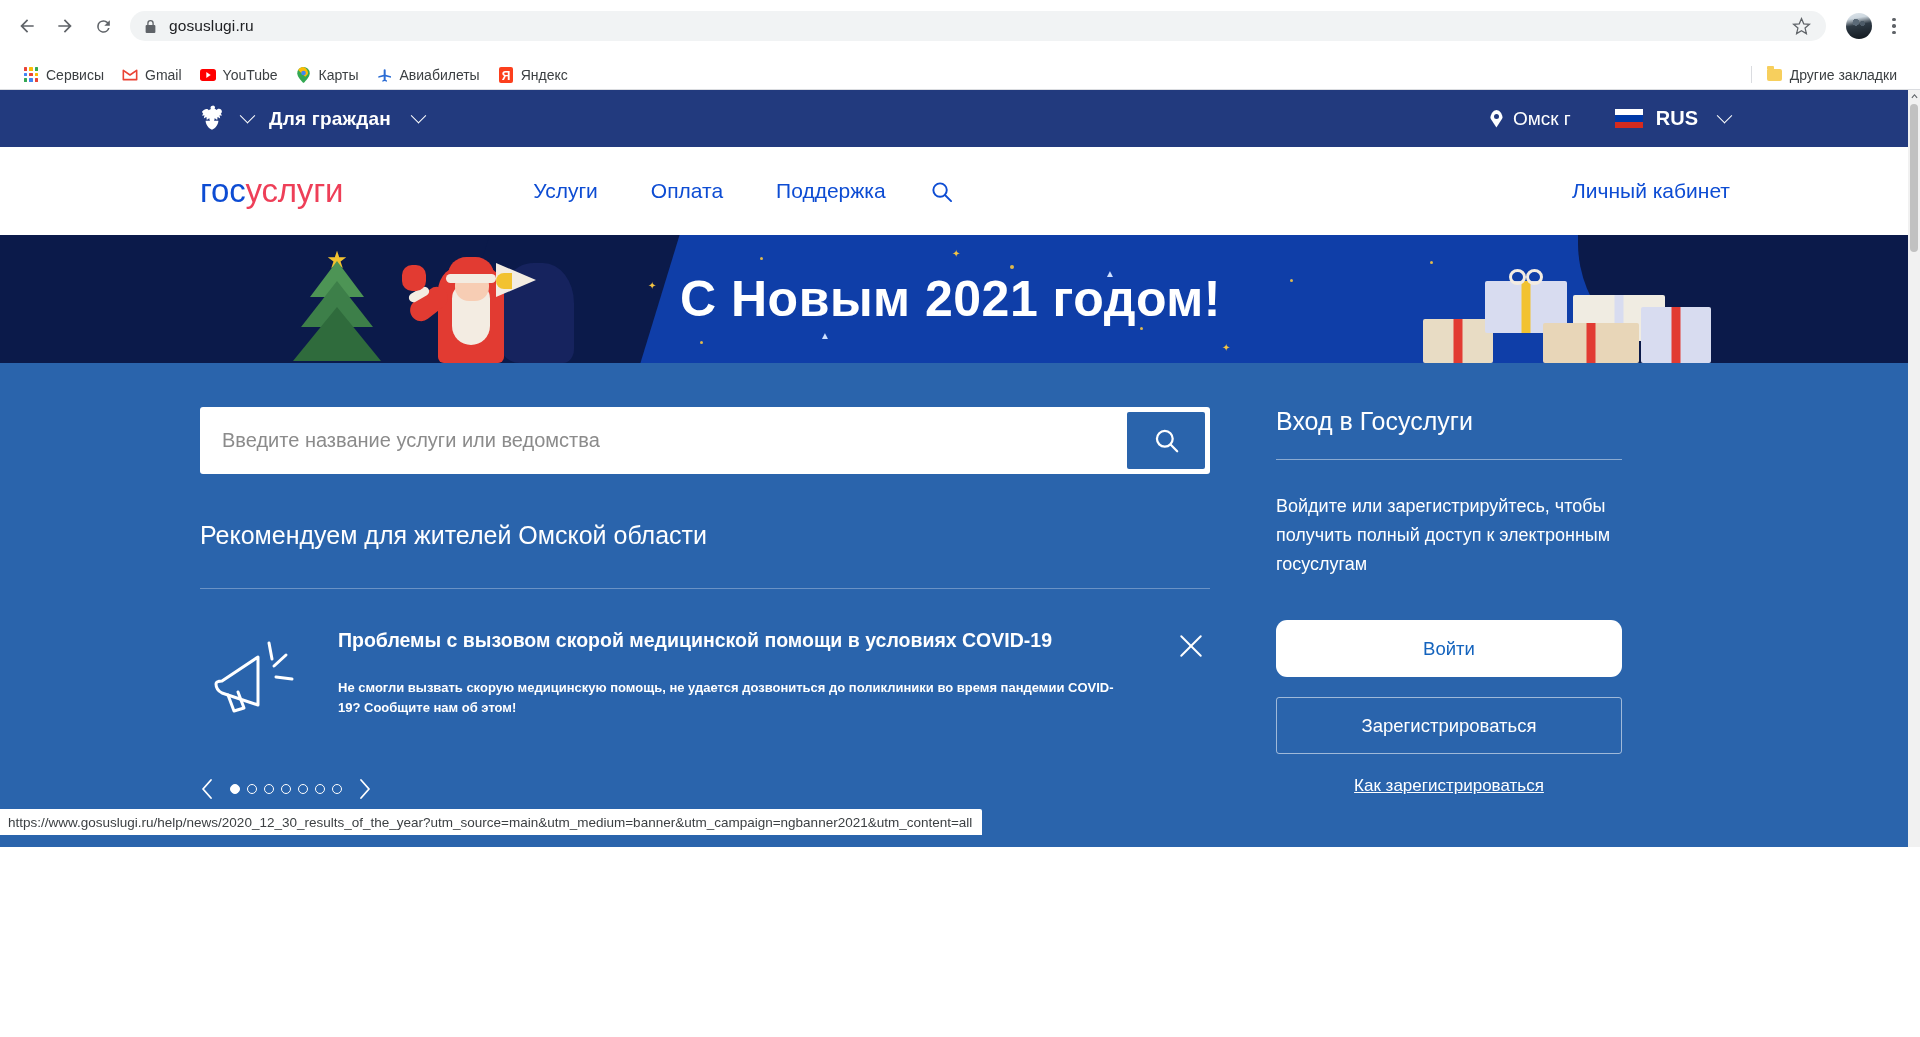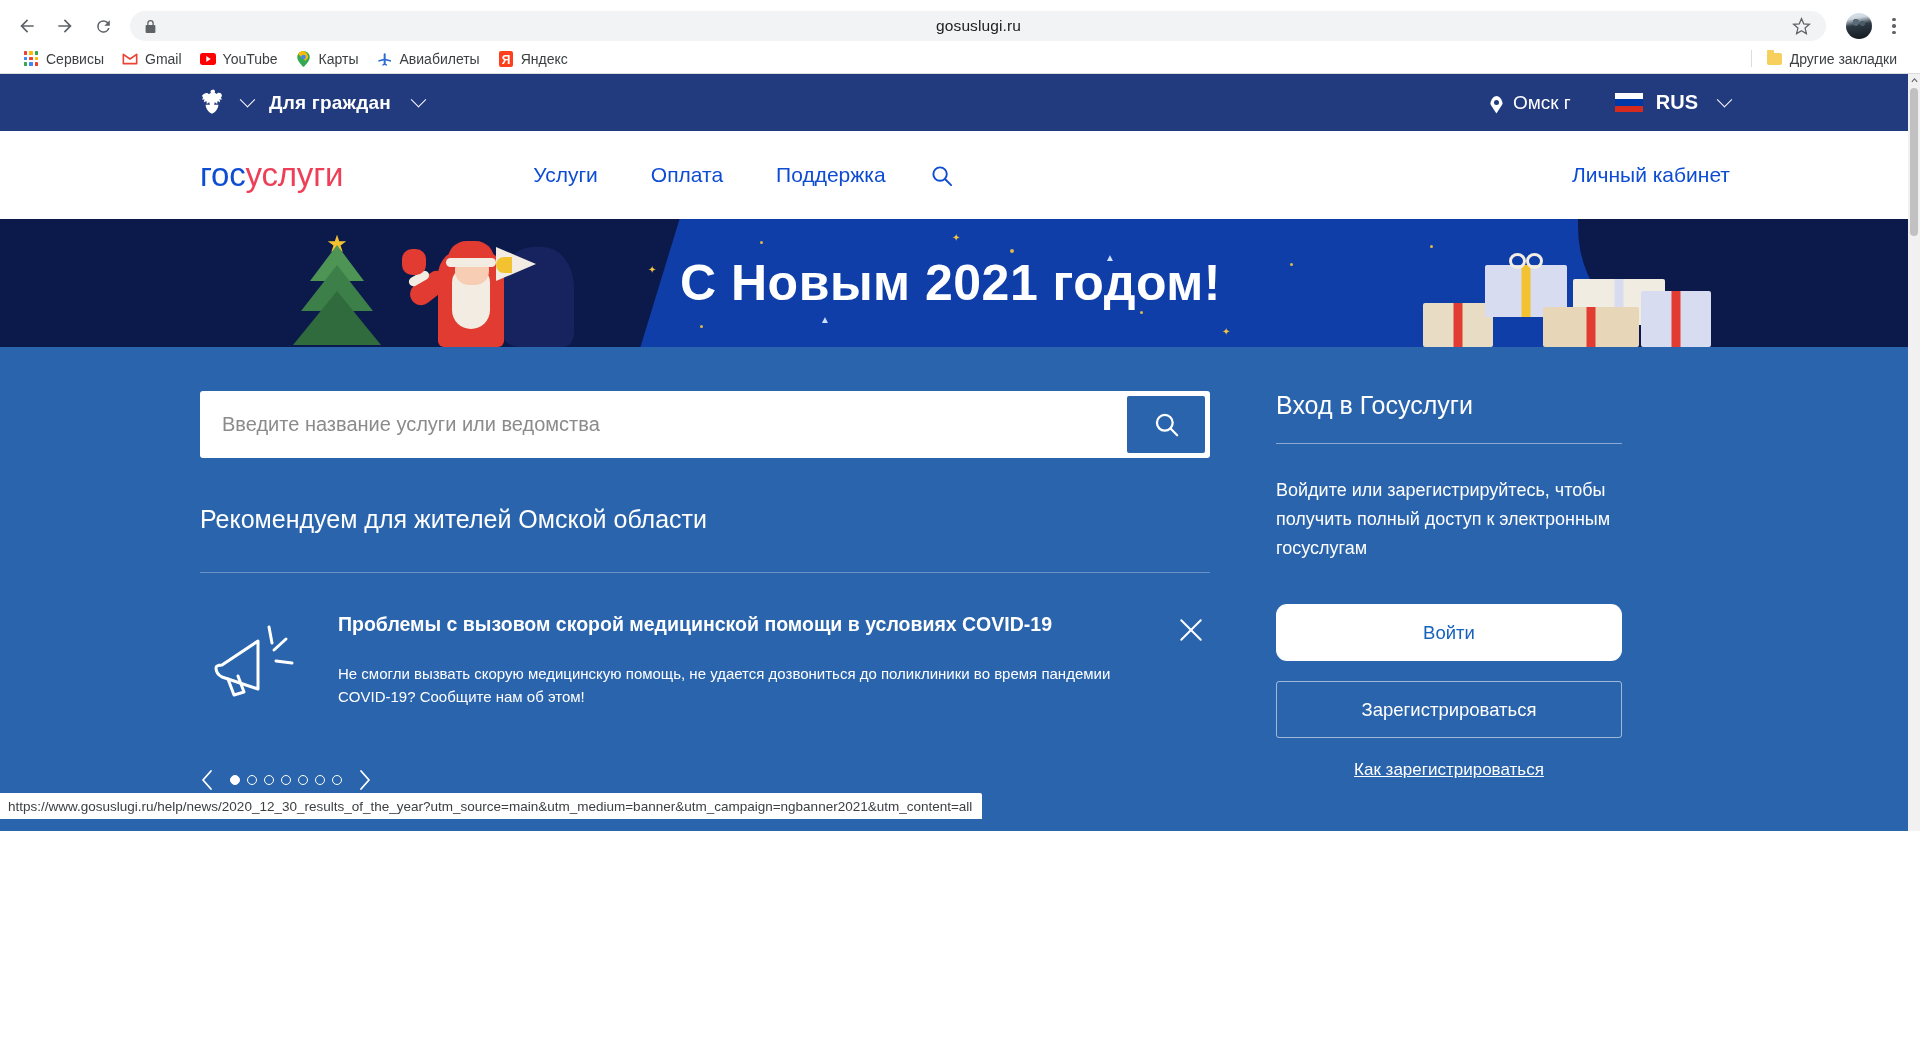--- a/index.html
+++ b/index.html
@@ -7,21 +7,21 @@
     width: 1920px; height: 1037px;
     font-family: "Liberation Sans", sans-serif;
     overflow: hidden;
     background: #ffffff;
   }
 
   
   .browser-chrome { background: #ffffff; width: 1920px; }
   .toolbar {
     height: 44px; display: flex; align-items: center;
-    padding: 8px 14px 0 10px; gap: 4px; text-align: center;
+    padding: 8px 14px 0 10px; gap: 4px;
   }
   .nav-btn {
     width: 34px; height: 34px; border-radius: 50%;
     display: flex; align-items: center; justify-content: center;
     color: #5f6368; flex: 0 0 auto;
   }
   .nav-btn svg { display: block; }
   .omnibox {
     flex: 1 1 auto; height: 30px; margin: 0 8px 0 6px;
     background: #f1f3f4; border-radius: 15px;
@@ -41,20 +41,21 @@
                 radial-gradient(circle at 63% 40%, #4d5b68 0 11%, transparent 12%),
                 linear-gradient(170deg,#dfe6ec 0%, #cdd7df 22%, #2e3a45 46%, #10161c 100%);
   }
   .menu-btn { width: 24px; display:flex; flex-direction:column; align-items:center; gap:3px; flex:0 0 auto; }
   .menu-btn i { width: 3.5px; height: 3.5px; border-radius: 50%; background: #5f6368; display:block; }
 
   .bookmarks {
     height: 30px; display: flex; align-items: center;
     padding: 0 14px 0 14px; gap: 0px; position: relative;
     border-bottom: 1px solid #dadce0;
+    margin-top: 16px;
   }
   .bm {
     display: flex; align-items: center; gap: 7px;
     padding: 4px 9px; border-radius: 4px;
     font-size: 14px; color: #3c4043; white-space: nowrap;
   }
   .bm .ico { width: 16px; height: 16px; flex: 0 0 auto; display:flex; align-items:center; justify-content:center; }
   .apps-grid { display:grid; grid-template-columns: repeat(3, 3.4px); grid-gap: 2.2px; }
   .apps-grid i { width: 3.4px; height:3.4px; display:block; border-radius:.5px; }
   .bm-right { position: absolute; right: 14px; display: flex; align-items: center; gap: 0; }
@@ -83,21 +84,21 @@
   }
   .emblem {
     width: 26px; height: 30px; display: flex; align-items: center; justify-content: center;
   }
   .chev { display:inline-block; width: 11px; height: 11px; border-right: 2px solid #ffffff;
           border-bottom: 2px solid #ffffff; transform: rotate(45deg) translate(-2px,-2px); }
   .chev.thin { border-width: 1.6px; }
   .gov-left { display:flex; align-items:center; gap: 16px; }
   .gov-citizens { font-size: 19px; font-weight: bold; letter-spacing:.2px; }
   .gov-right { margin-left: auto; display: flex; align-items: center; gap: 44px; padding-right: 178px; }
-  .geo { display:flex; align-items:flex-end; gap: 10px; font-size: 19px; }
+  .geo { display:flex; align-items:center; gap: 10px; font-size: 19px; }
   .pin { width: 13px; height: 18px; position: relative; }
   .pin:before {
     content:""; position:absolute; inset:0; background:#fff;
     border-radius: 50% 50% 50% 50% / 58% 58% 42% 42%;
     clip-path: polygon(50% 100%, 0 45%, 0 0, 100% 0, 100% 45%);
   }
   .pin:after { content:""; position:absolute; left:4px; top:4.5px; width:5px; height:5px; background:#223a7e; border-radius:50%; }
   .lang { display:flex; align-items:center; gap: 13px; font-size: 20px; font-weight: bold; }
   .flag { width: 28px; height: 19px; display:flex; flex-direction:column; border:0; overflow:hidden; }
   .flag i { display:block; height: 33.33%; }
@@ -186,21 +187,21 @@
   }
   .rec-title { color:#ffffff; font-size: 25px; margin: 47px 0 0 0; font-weight: normal; }
   .rec-grid { display:grid; grid-template-columns: repeat(3, 1fr); row-gap: 28px; margin-top: 32px; }
   .rec-grid a { color:#ffffff; font-size: 17.5px; text-decoration:none; }
   .hr { height:1px; background: rgba(255,255,255,.3); margin: 38px 0 0 0; }
 
   .promo { display:flex; padding: 40px 0 0 0; position: relative; }
   .promo .megaphone { width: 120px; flex: 0 0 auto; display:flex; align-items:flex-start; justify-content:center; padding-top: 6px; }
   .promo .ptxt { flex:1 1 auto; padding-left: 18px; }
   .promo h3 { color:#ffffff; font-size: 19.5px; font-weight: bold; margin-bottom: 26px; }
-  .promo p { color:#ffffff; font-size: 15px; line-height: 1.55; max-width: 790px; }
+  .promo p { color:#ffffff; font-size: 13px; line-height: 1.55; max-width: 790px; font-weight: bold; }
   .promo .close { position:absolute; right: 6px; top: 44px; width: 26px; height: 26px; }
 
   .carousel { display:flex; align-items:center; gap: 0; margin: 56px 0 0 -10px; }
   .carr { width: 34px; height: 30px; display:flex; align-items:center; justify-content:center; }
   .dots { display:flex; align-items:center; gap: 7px; padding: 0 6px; }
   .dot { width: 10px; height:10px; border-radius:50%; border: 1.4px solid #ffffff; }
   .dot.on { background:#ffffff; }
 
   .login-title { color:#ffffff; font-size: 25px; font-weight: normal; }
   .login-hr { height:1px; background: rgba(255,255,255,.45); margin: 23px 0 32px 0; }

